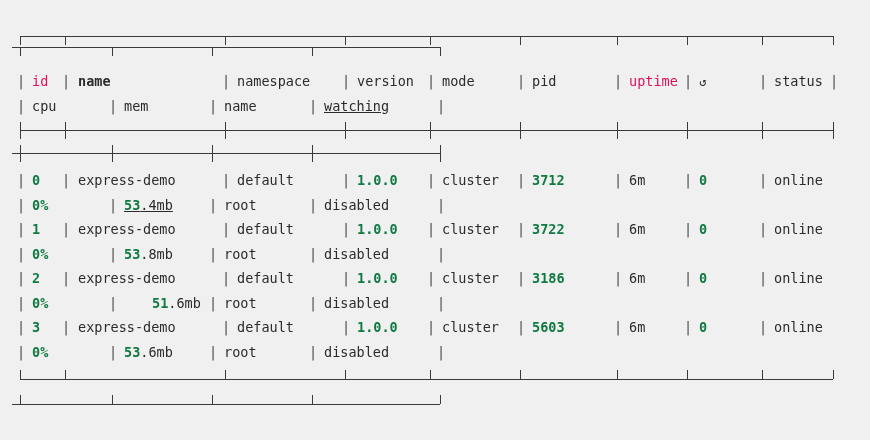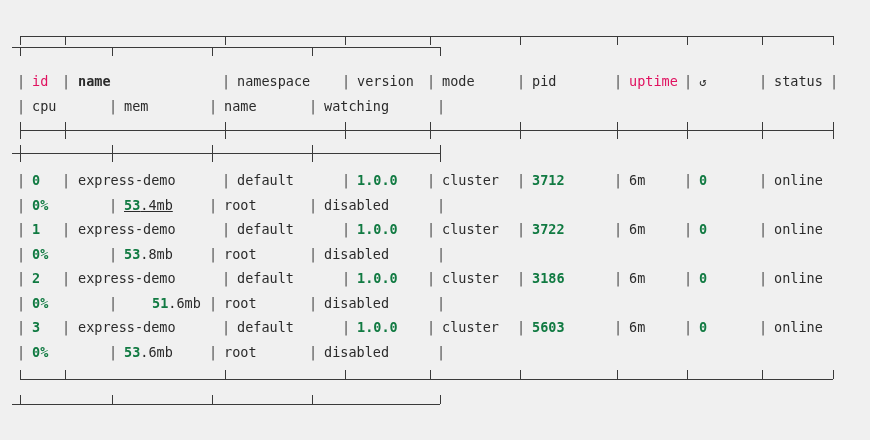--- a/index.html
+++ b/index.html
@@ -138,21 +138,21 @@
       <span class="cell hdr restart-glyph" style="left: 699px; top: 75px;">↺</span>
       <span class="cell hdr" style="left: 774px; top: 75px;">status</span>
       <span class="pipe" style="left: 17px; top: 100px;">|</span>
       <span class="pipe" style="left: 109px; top: 100px;">|</span>
       <span class="pipe" style="left: 209px; top: 100px;">|</span>
       <span class="pipe" style="left: 309px; top: 100px;">|</span>
       <span class="pipe" style="left: 437px; top: 100px;">|</span>
       <span class="cell hdr" style="left: 32px; top: 100px;">cpu</span>
       <span class="cell hdr" style="left: 124px; top: 100px;">mem</span>
       <span class="cell hdr" style="left: 224px; top: 100px;">name</span>
-      <span class="cell hdr" style="left: 324px; top: 100px;">watching</span>
+      <span class="cell hdr" style="left: 324px; top: 100px; text-decoration: underline;">watching</span>
       <span class="pipe" style="left: 17px; top: 174px;">|</span>
       <span class="pipe" style="left: 62px; top: 174px;">|</span>
       <span class="pipe" style="left: 222px; top: 174px;">|</span>
       <span class="pipe" style="left: 342px; top: 174px;">|</span>
       <span class="pipe" style="left: 427px; top: 174px;">|</span>
       <span class="pipe" style="left: 517px; top: 174px;">|</span>
       <span class="pipe" style="left: 614px; top: 174px;">|</span>
       <span class="pipe" style="left: 684px; top: 174px;">|</span>
       <span class="pipe" style="left: 759px; top: 174px;">|</span>
       <span class="cell val-green" style="left: 32px; top: 174px;">0</span>

